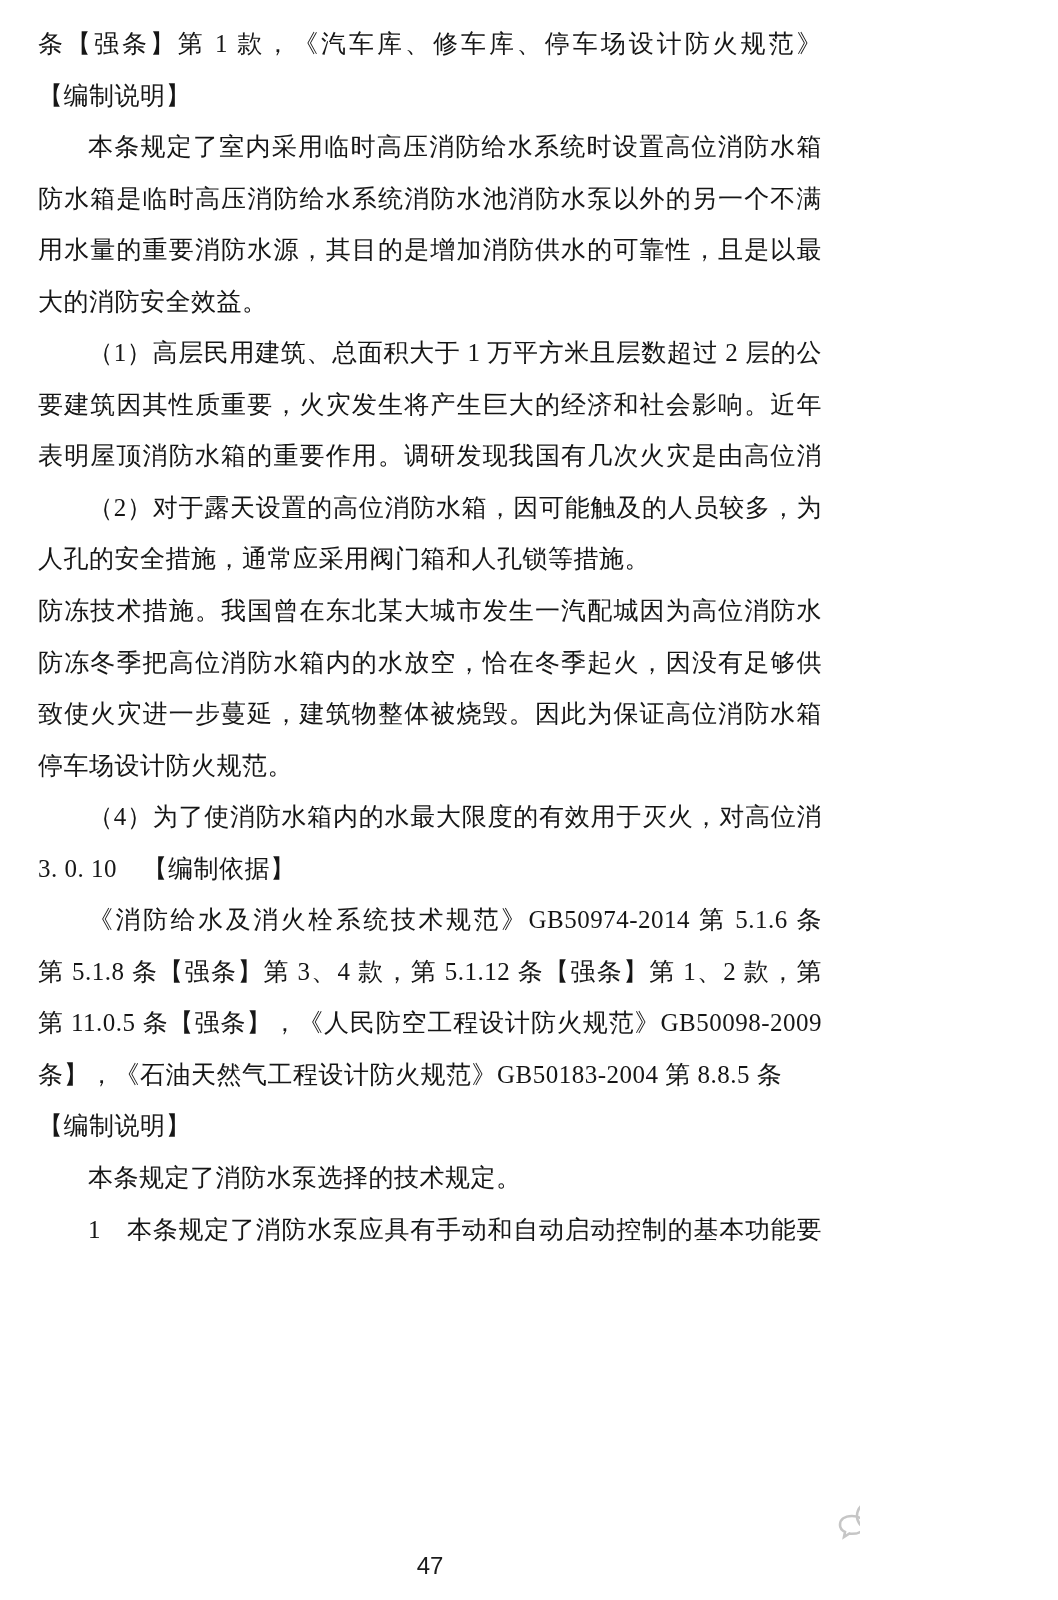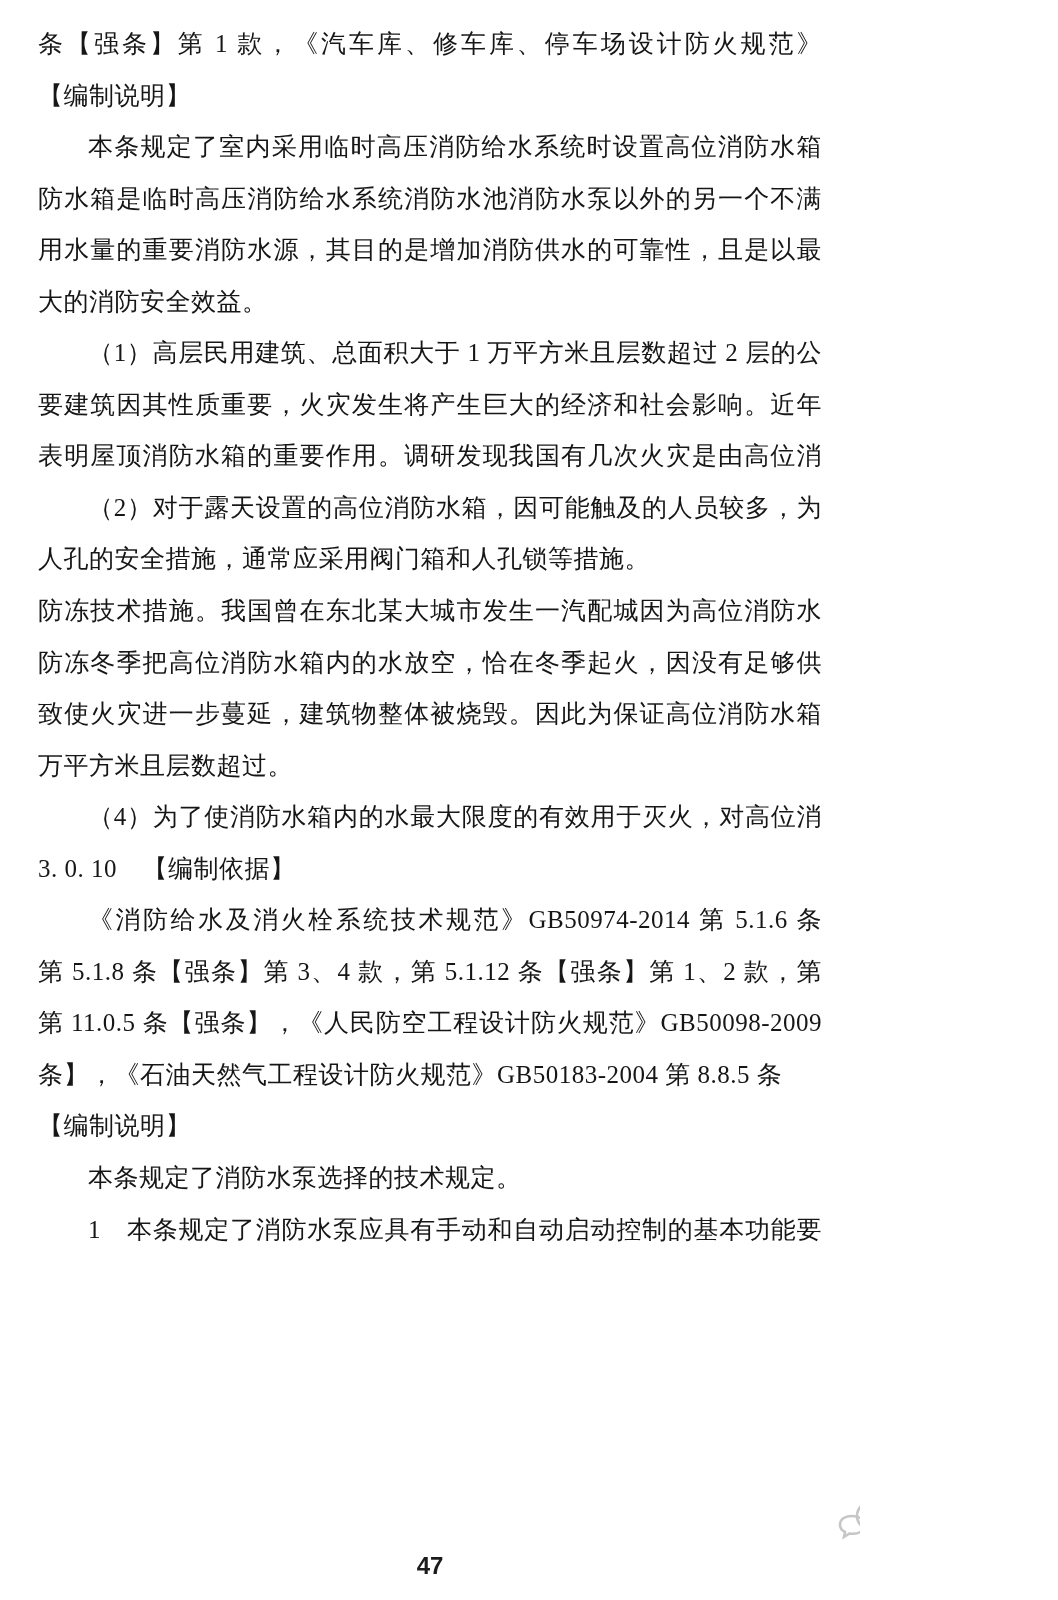--- a/index.html
+++ b/index.html
@@ -40,21 +40,21 @@
     text-indent: 2em;
   }
 
   .page-number {
     position: absolute;
     left: 0;
     right: 0;
     top: 1552px;
     text-align: center;
     font-size: 24px;
-    font-weight: bold;
+    font-weight: normal;
     font-family: "Liberation Sans", sans-serif;
     color: #1b1b1b;
   }
 
   .watermark {
     position: absolute;
     left: 838px;
     top: 1494px;
     display: flex;
     align-items: flex-end;
@@ -86,21 +86,21 @@
       <div class="line fill">用水量的重要消防水源，其目的是增加消防供水的可靠性，且是以最小的成本得到最</div>
       <div class="line">大的消防安全效益。</div>
       <div class="line indent fill">（1）高层民用建筑、总面积大于 1 万平方米且层数超过 2 层的公共建筑和其他重</div>
       <div class="line fill">要建筑因其性质重要，火灾发生将产生巨大的经济和社会影响。近年特大型火灾案例</div>
       <div class="line fill">表明屋顶消防水箱的重要作用。调研发现我国有几次火灾是由高位消防水箱供水灭火，</div>
       <div class="line indent fill">（2）对于露天设置的高位消防水箱，因可能触及的人员较多，为此提出了阀门和</div>
       <div class="line">人孔的安全措施，通常应采用阀门箱和人孔锁等措施。</div>
       <div class="line fill">防冻技术措施。我国曾在东北某大城市发生一汽配城因为高位消防水箱没有采暖，为</div>
       <div class="line fill">防冻冬季把高位消防水箱内的水放空，恰在冬季起火，因没有足够供水扑灭初期火灾，</div>
       <div class="line fill">致使火灾进一步蔓延，建筑物整体被烧毁。因此为保证高位消防水箱供水可靠性，对</div>
-      <div class="line">万平方米且层数超过。</div>
+      <div class="line">停车场设计防火规范。</div>
       <div class="line indent fill">（4）为了使消防水箱内的水最大限度的有效用于灭火，对高位消防水箱的最低有</div>
       <div class="line">3. 0. 10　【编制依据】</div>
       <div class="line indent fill">《消防给水及消火栓系统技术规范》GB50974-2014 第 5.1.6 条【强条】第 1、2 款，</div>
       <div class="line fill">第 5.1.8 条【强条】第 3、4 款，第 5.1.12 条【强条】第 1、2 款，第 11.0.2 条【强条】、</div>
       <div class="line fill">第 11.0.5 条【强条】，《人民防空工程设计防火规范》GB50098-2009 第 7.7.2 条【非强</div>
       <div class="line">条】，《石油天然气工程设计防火规范》GB50183-2004 第 8.8.5 条【非强条】。</div>
       <div class="line">【编制说明】</div>
       <div class="line indent">本条规定了消防水泵选择的技术规定。</div>
       <div class="line indent fill">1　本条规定了消防水泵应具有手动和自动启动控制的基本功能要求、以确保消防</div>
     </div>

